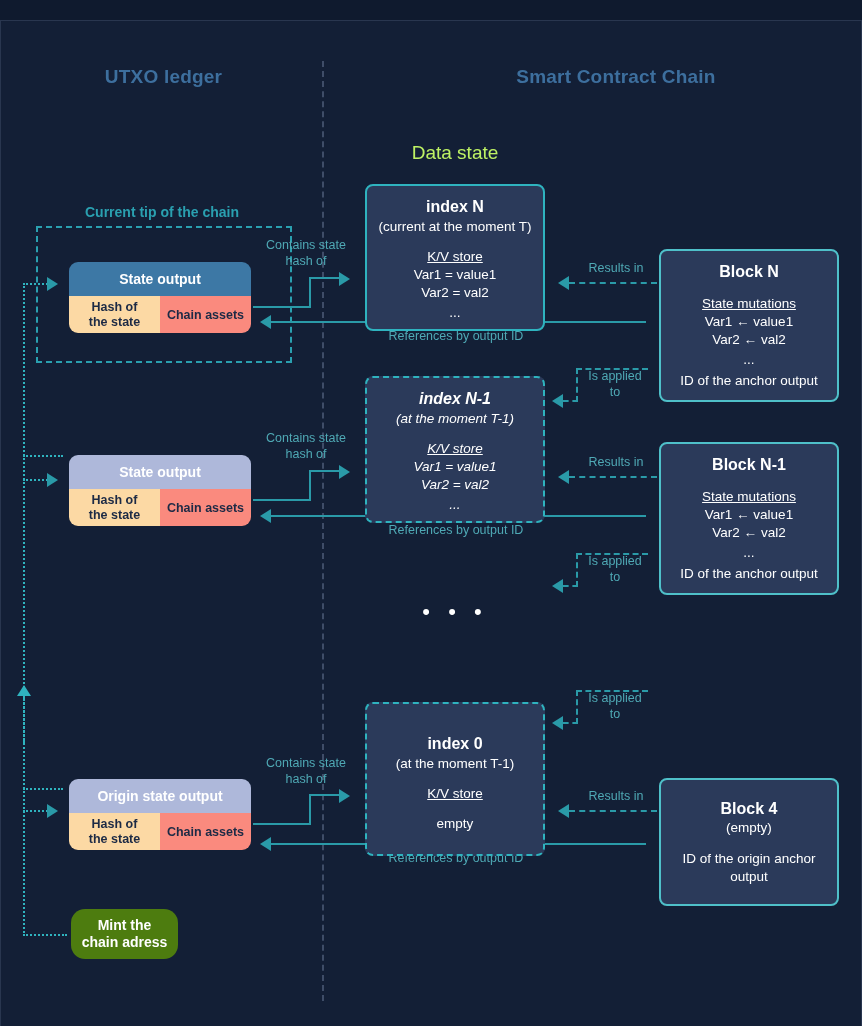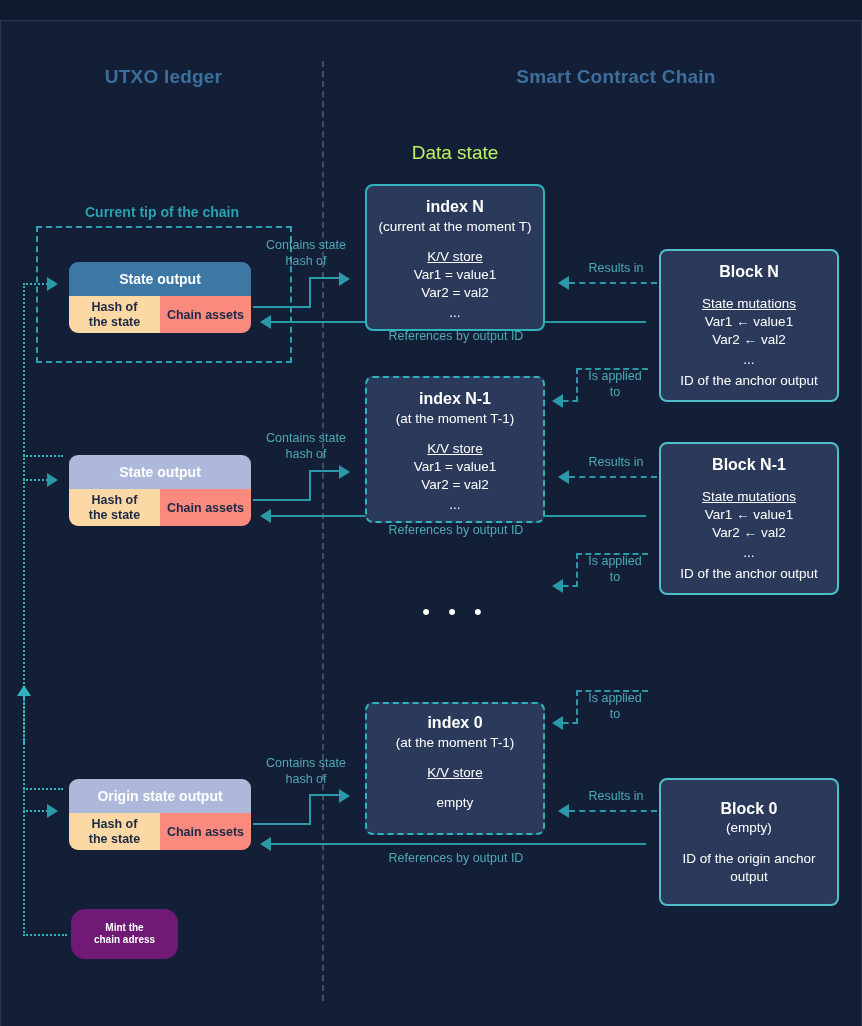--- a/index.html
+++ b/index.html
@@ -47,22 +47,22 @@
     width:91px;background:#fcd9a4;color:#1c2a45;
     font-size:12.5px;font-weight:bold;text-align:center;
     display:flex;align-items:center;justify-content:center;line-height:1.15;
   }
   .out-assets{
     width:91px;background:#fa8a7e;color:#1c2a45;
     font-size:12.5px;font-weight:bold;text-align:center;
     display:flex;align-items:center;justify-content:center;
   }
   .mint-btn{
-    width:107px;height:50px;border-radius:14px;background:#701a75;
-    color:#ffffff;font-size:10px;font-weight:bold;text-align:center;
+    width:107px;height:50px;border-radius:14px;background:#4d7c0f;
+    color:#ffffff;font-size:14px;font-weight:bold;text-align:center;
     display:flex;align-items:center;justify-content:center;line-height:1.2;
   }
   
   .dstate{
     width:180px;background:#2b3a5a;color:#ffffff;border-radius:8px;
     text-align:center;box-sizing:border-box;padding:10px 8px;
   }
   .dstate.solid{border:2px solid #2fb3bf;}
   .dstate.dashed{border:2px dashed #2fb3bf;}
   .block{
@@ -250,32 +250,32 @@
     <div class="bold-l">index N</div>
     <div class="norm-l">(current at the moment T)</div>
     <div class="gap-sm"></div>
     <div class="ul-l">K/V store</div>
     <div class="norm-l">Var1 = value1</div>
     <div class="norm-l">Var2 = val2</div>
     <div class="gap-xs"></div>
     <div class="dots-l">...</div>
   </div>
 
-  <div class="abs dstate dashed" style="left:364px;top:355px;">
+  <div class="abs dstate dashed" style="left:364px;top:355px;font-style:italic;">
     <div class="bold-l">index N-1</div>
     <div class="norm-l">(at the moment T-1)</div>
     <div class="gap-sm"></div>
     <div class="ul-l">K/V store</div>
     <div class="norm-l">Var1 = value1</div>
     <div class="norm-l">Var2 = val2</div>
     <div class="gap-xs"></div>
     <div class="dots-l">...</div>
   </div>
 
-  <div class="abs dstate dashed" style="left:364px;top:681px;padding-top:8px;padding-bottom:21px;">
+  <div class="abs dstate dashed" style="left:364px;top:681px;padding-top:29px;padding-bottom:21px;">
     <div class="bold-l">index 0</div>
     <div class="norm-l">(at the moment T-1)</div>
     <div class="gap-sm"></div>
     <div class="ul-l">K/V store</div>
     <div class="gap-sm"></div>
     <div class="norm-l">empty</div>
   </div>
 
   <div class="abs bigdots" style="left:364px;top:578px;width:180px;text-align:center;">• • •</div>
 
@@ -297,19 +297,19 @@
     <div class="ul-l">State mutations</div>
     <div class="norm-l">Var1 ← value1</div>
     <div class="norm-l">Var2 ← val2</div>
     <div class="gap-xs"></div>
     <div class="dots-l">...</div>
     <div class="gap-xs"></div>
     <div class="norm-l">ID of the anchor output</div>
   </div>
 
   <div class="abs block" style="left:658px;top:757px;height:128px;display:flex;flex-direction:column;justify-content:center;">
-    <div class="bold-l">Block 0</div>
+    <div class="bold-l">Block 4</div>
     <div class="norm-l">(empty)</div>
     <div class="gap-sm"></div>
     <div class="norm-l">ID of the origin anchor output</div>
   </div>
 
 </div>
 
 </body></html>

